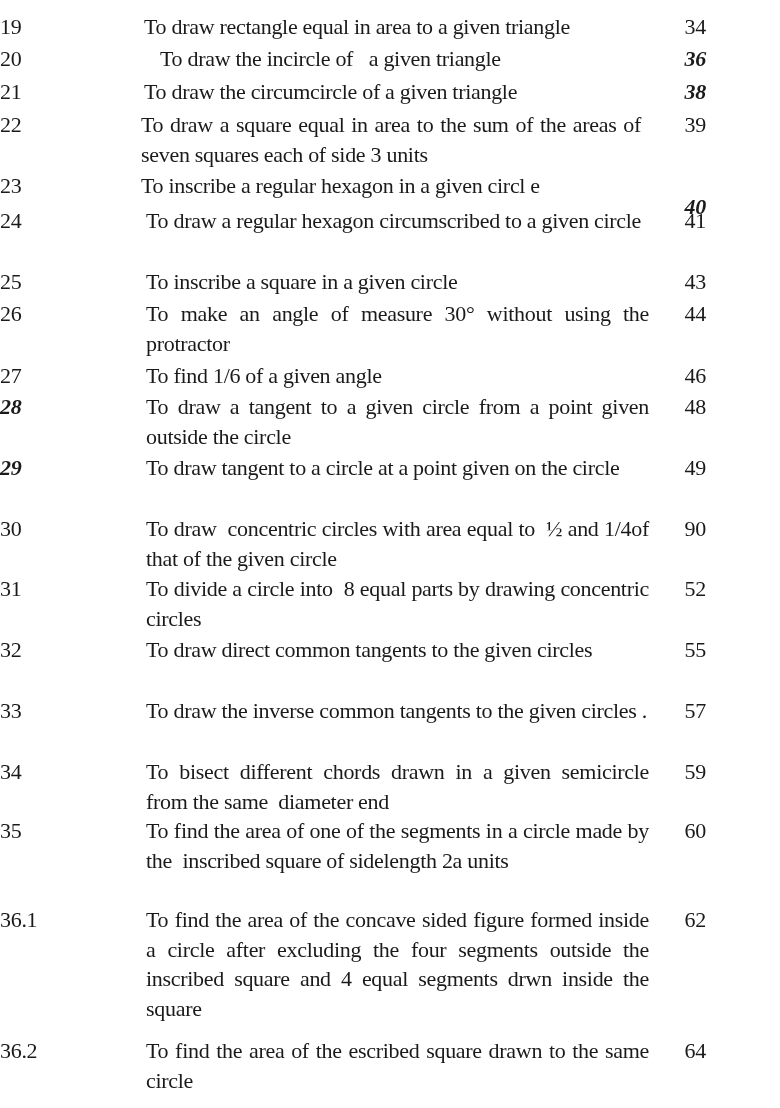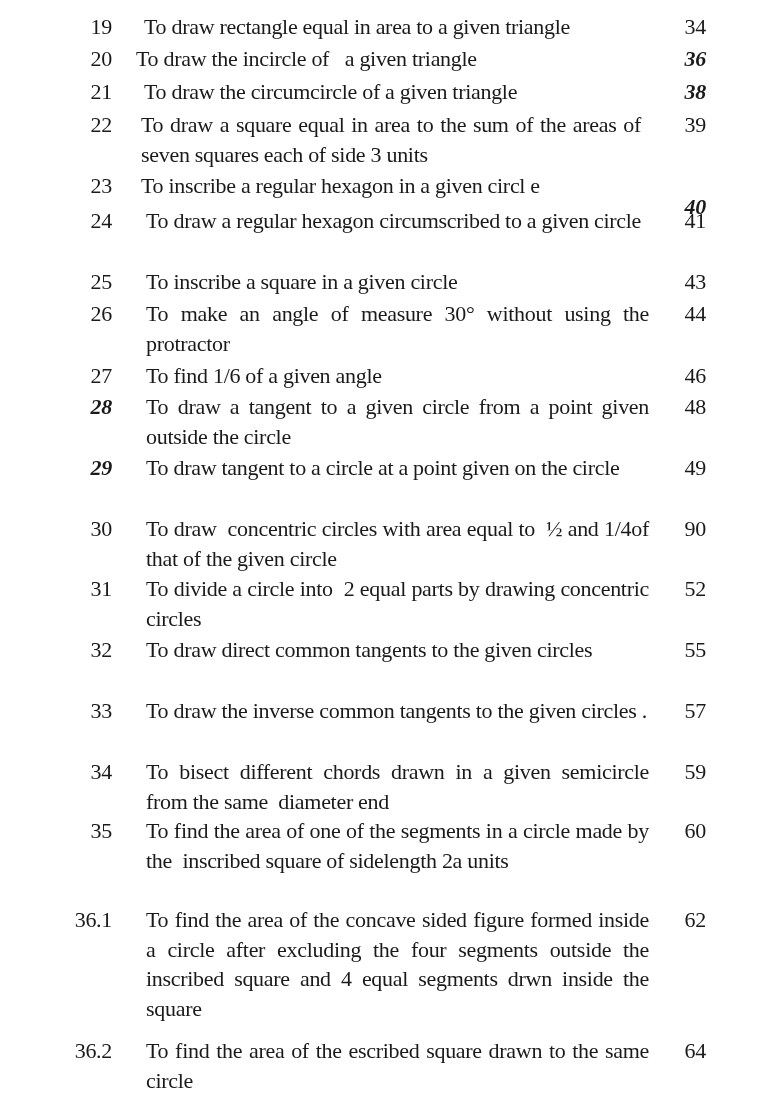--- a/index.html
+++ b/index.html
@@ -5,21 +5,21 @@
   html, body { margin: 0; padding: 0; }
   body {
     width: 780px; height: 1108px; overflow: hidden;
     background: #ffffff; color: #1a1a1a;
     font-family: "Liberation Serif", "DejaVu Serif", serif;
     position: relative;
   }
   .page { position: absolute; left: 0; top: 0; width: 780px; height: 1108px; }
   .entry { position: absolute; left: 0; width: 780px; }
   .num {
-    position: absolute; width: 112px; left: 0; text-align: right;
+    position: absolute; width: 112px; left: 0; text-align: left;
     font-size: 22px; line-height: 30px; letter-spacing: -0.3px;
   }
   .title {
     position: absolute; left: 146px; width: 503px;
     font-size: 22px; line-height: 29.5px; text-align: justify;
     text-align-last: left; letter-spacing: -0.3px;
   }
   .title.single { white-space: nowrap; text-align: center; }
   .pg {
     position: absolute; left: 664px; width: 42px; text-align: right;
@@ -34,21 +34,21 @@
 <div class="page">
 
   <div class="entry" style="top:12px">
     <div class="num">19</div>
     <div class="title single" style="left:144px">To draw rectangle equal in area to a given triangle</div>
     <div class="pg">34</div>
   </div>
 
   <div class="entry" style="top:44px">
     <div class="num">20</div>
-    <div class="title single" style="left:136px; white-space:pre">To draw the incircle of   a given triangle</div>
+    <div class="title single" style="left:160px; white-space:pre">To draw the incircle of   a given triangle</div>
     <div class="pg bold">36</div>
   </div>
 
   <div class="entry" style="top:77px">
     <div class="num">21</div>
     <div class="title single" style="left:144px">To draw the circumcircle of a given triangle</div>
     <div class="pg bold">38</div>
   </div>
 
   <div class="entry" style="top:110px">
@@ -100,21 +100,21 @@
   </div>
 
   <div class="entry" style="top:514px">
     <div class="num">30</div>
     <div class="title" style="white-space:pre-wrap">To draw  concentric circles with area equal to  ½ and 1/4of that of the given circle</div>
     <div class="pg">90</div>
   </div>
 
   <div class="entry" style="top:574px">
     <div class="num">31</div>
-    <div class="title" style="white-space:pre-wrap">To divide a circle into  2 equal parts by drawing concentric circles</div>
+    <div class="title" style="white-space:pre-wrap">To divide a circle into  8 equal parts by drawing concentric circles</div>
     <div class="pg">52</div>
   </div>
 
   <div class="entry" style="top:635px">
     <div class="num">32</div>
     <div class="title">To draw direct common tangents to the given circles</div>
     <div class="pg">55</div>
   </div>
 
   <div class="entry" style="top:696px">

